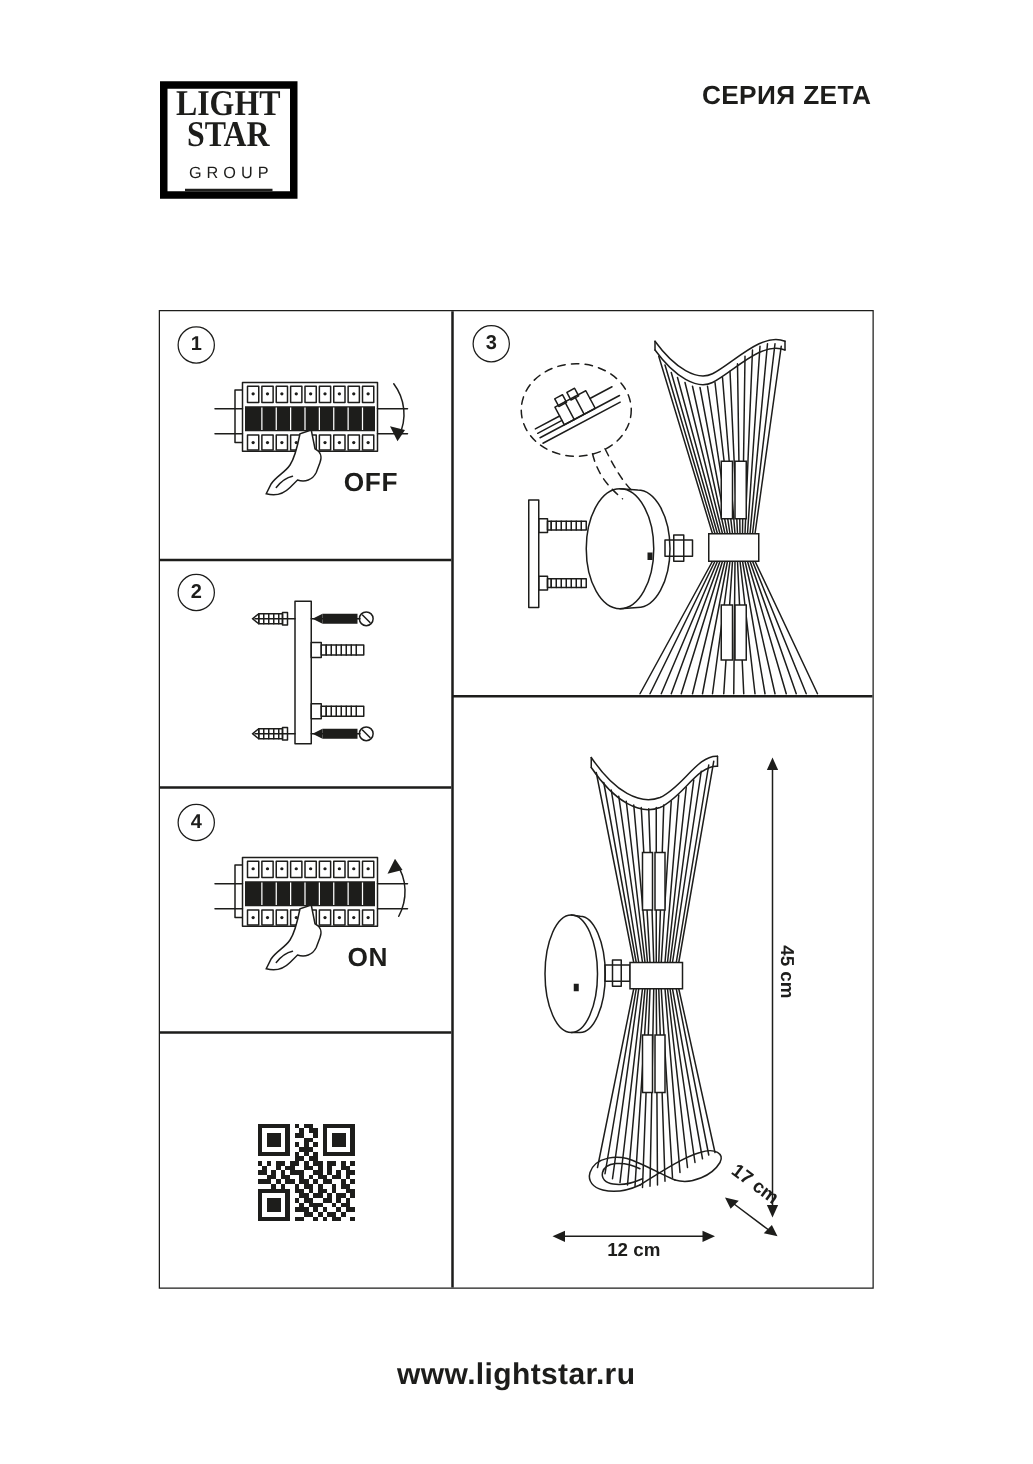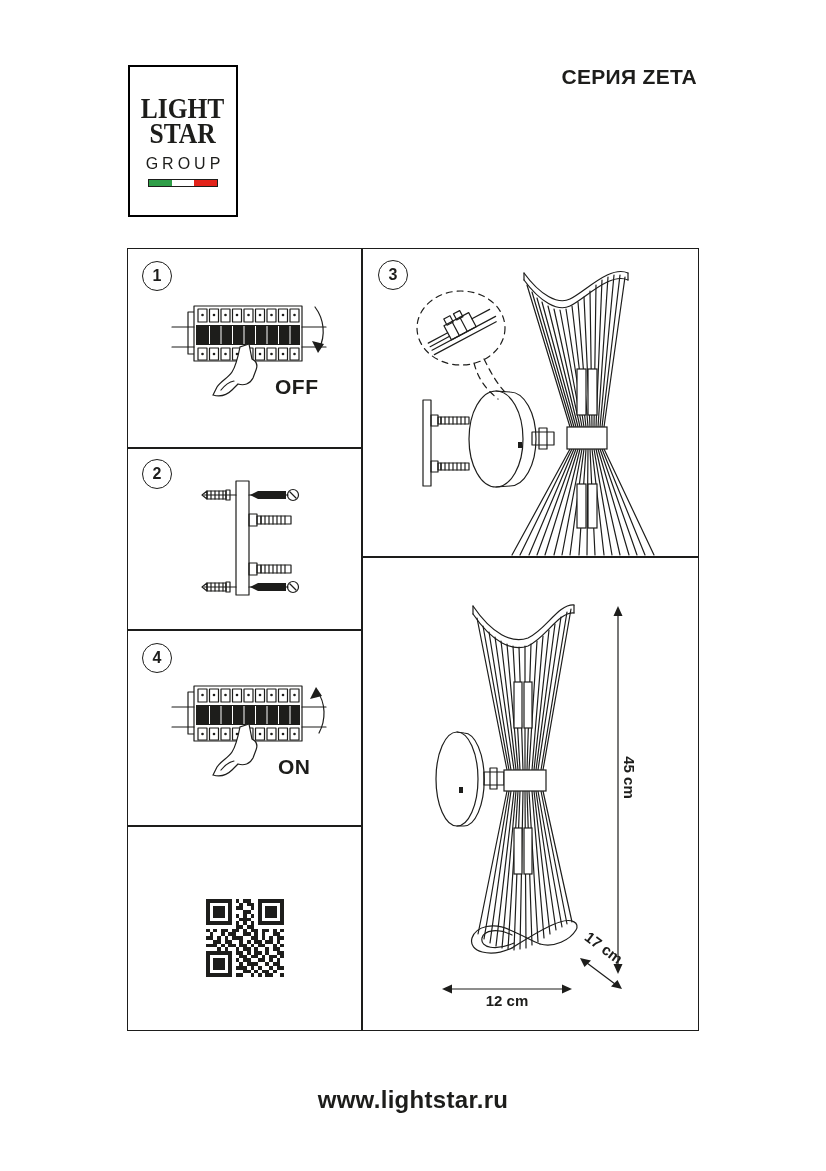--- a/index.html
+++ b/index.html
@@ -1,25 +1,25 @@
 <!DOCTYPE html>
 <html><head>
 <meta charset="utf-8">
 <style>
   html,body{margin:0;padding:0;background:#ffffff;}
   #page{position:relative;width:826px;height:1171px;background:#fff;
         font-family:"Liberation Sans","DejaVu Sans",sans-serif;color:#1d1d1b;overflow:hidden;}
 
   
-  #logo-box{position:absolute;left:128px;top:65px;width:110px;height:152px;
-            border:2px solid #000000;box-sizing:border-box;display:flex;flex-direction:column;
+  #logo-box{position:absolute;left:128px;top:65px;width:110px;height:94px;
+            border:6px solid #000000;box-sizing:border-box;display:flex;flex-direction:column;
             align-items:center;justify-content:center;}
   .logo-serif{font-family:"Liberation Serif","DejaVu Serif",serif;font-weight:bold;
               font-size:29px;line-height:25px;letter-spacing:0px;transform:scaleX(.88);}
-  .logo-group{font-size:16px;letter-spacing:4px;margin-top:9px;margin-left:4px;font-weight:400;}
+  .logo-group{font-size:13px;letter-spacing:4px;margin-top:9px;margin-left:4px;font-weight:400;}
   .flag{display:flex;width:70px;height:8px;border:1px solid #1d1d1b;box-sizing:border-box;margin-top:6px;}
   .flag span{flex:1;}
 
   #header-text{position:absolute;left:290px;top:62px;width:407px;text-align:right;}
   .hdr-small{font-size:21px;font-weight:bold;line-height:30px;letter-spacing:.3px;}
   .hdr-title{margin-top:16px;font-size:20px;font-weight:bold;line-height:28px;letter-spacing:1px;}
 
   
   #grid{position:absolute;left:127px;top:248px;width:570px;height:781px;
         border:1.6px solid #1d1d1b;}

